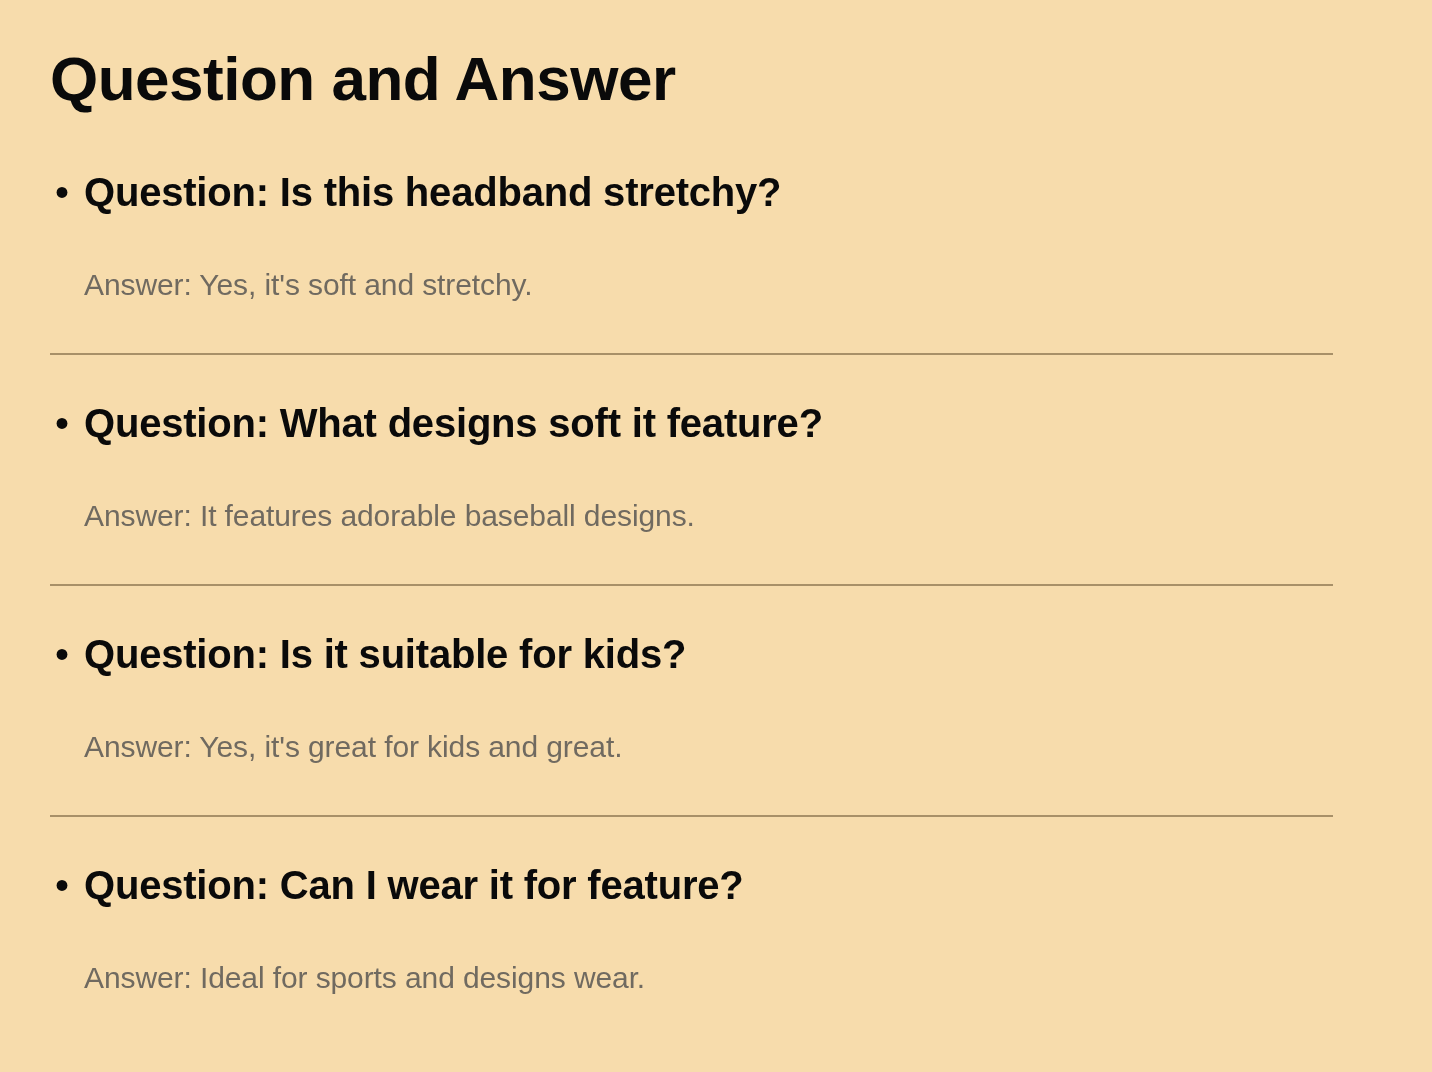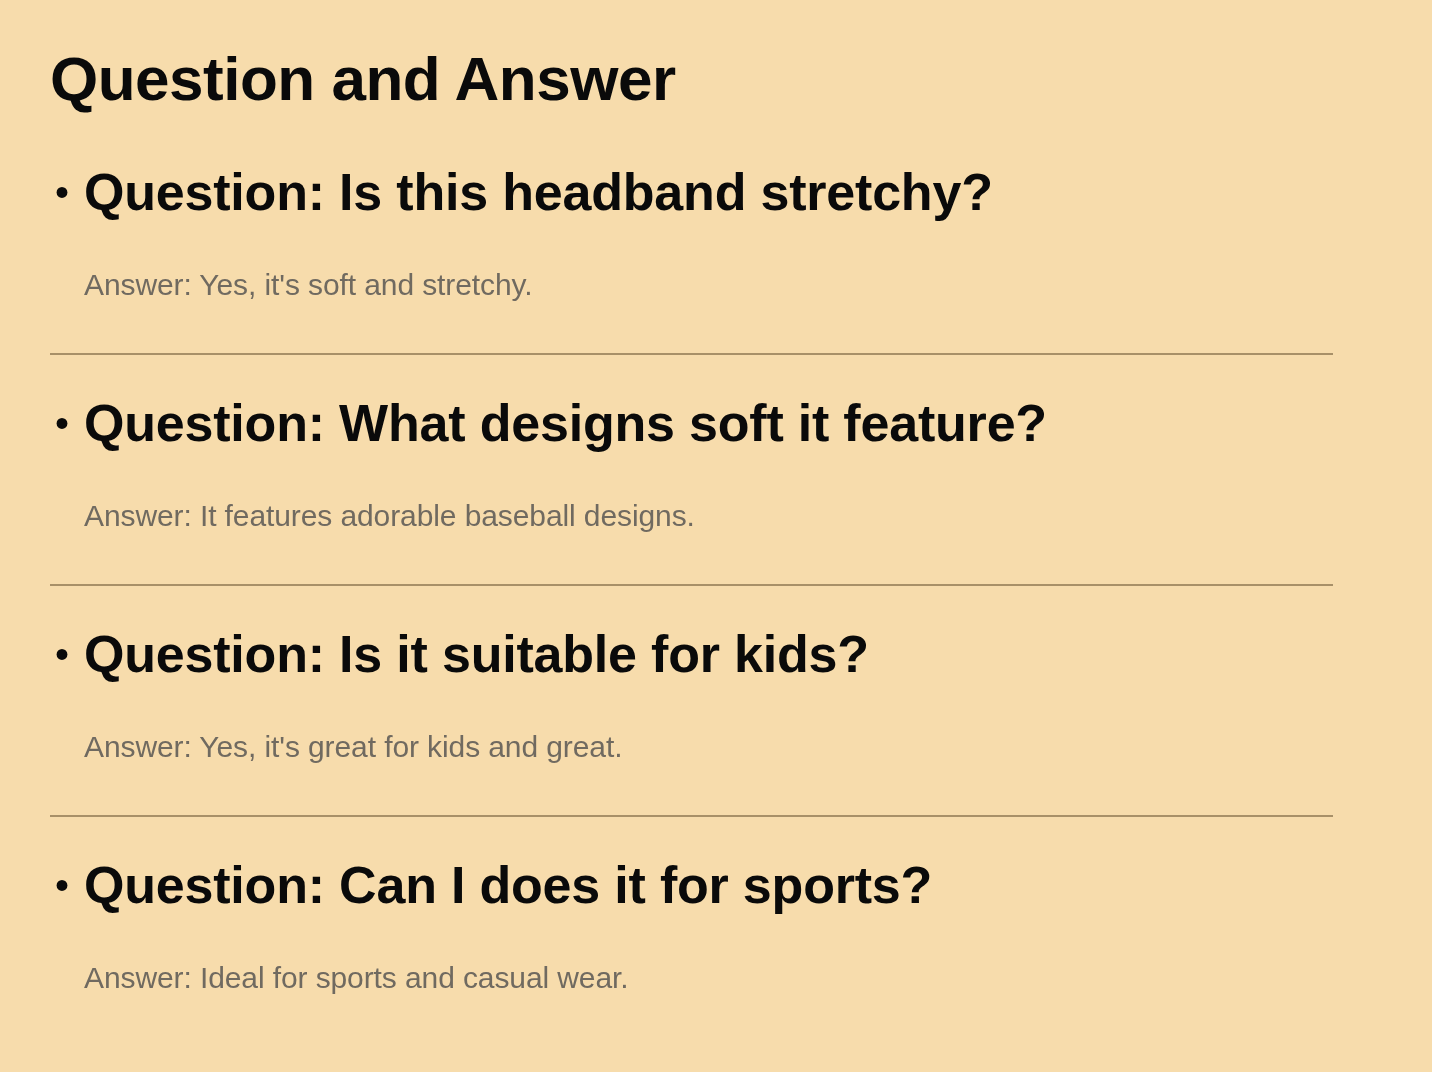--- a/index.html
+++ b/index.html
@@ -48,21 +48,21 @@
     width: 30px;
     flex: 0 0 30px;
     font-size: 40px;
     line-height: 52px;
     color: #0a0a0a;
     text-align: left;
     padding-left: 1px;
     box-sizing: border-box;
   }
   .qa-question-text {
-    font-size: 52px;
+    font-size: 40px;
     font-weight: bold;
     color: #0a0a0a;
     line-height: 52px;
     letter-spacing: -0.2px;
   }
   .qa-answer {
     font-size: 30px;
     font-weight: normal;
     color: #706a60;
     line-height: 50px;
@@ -112,20 +112,20 @@
         <span class="qa-bullet">•</span>
         <span class="qa-question-text">Question: Is it suitable for kids?</span>
       </div>
       <div class="qa-answer">Answer: Yes, it's great for kids and great.</div>
       <hr class="qa-separator">
     </li>
 
     <li class="qa-item">
       <div class="qa-question-row">
         <span class="qa-bullet">•</span>
-        <span class="qa-question-text">Question: Can I does it for sports?</span>
+        <span class="qa-question-text">Question: Can I wear it for feature?</span>
       </div>
-      <div class="qa-answer">Answer: Ideal for sports and casual wear.</div>
+      <div class="qa-answer">Answer: Ideal for sports and designs wear.</div>
 
     </li>
 
   </ul>
 </div>
 
 </body></html>

